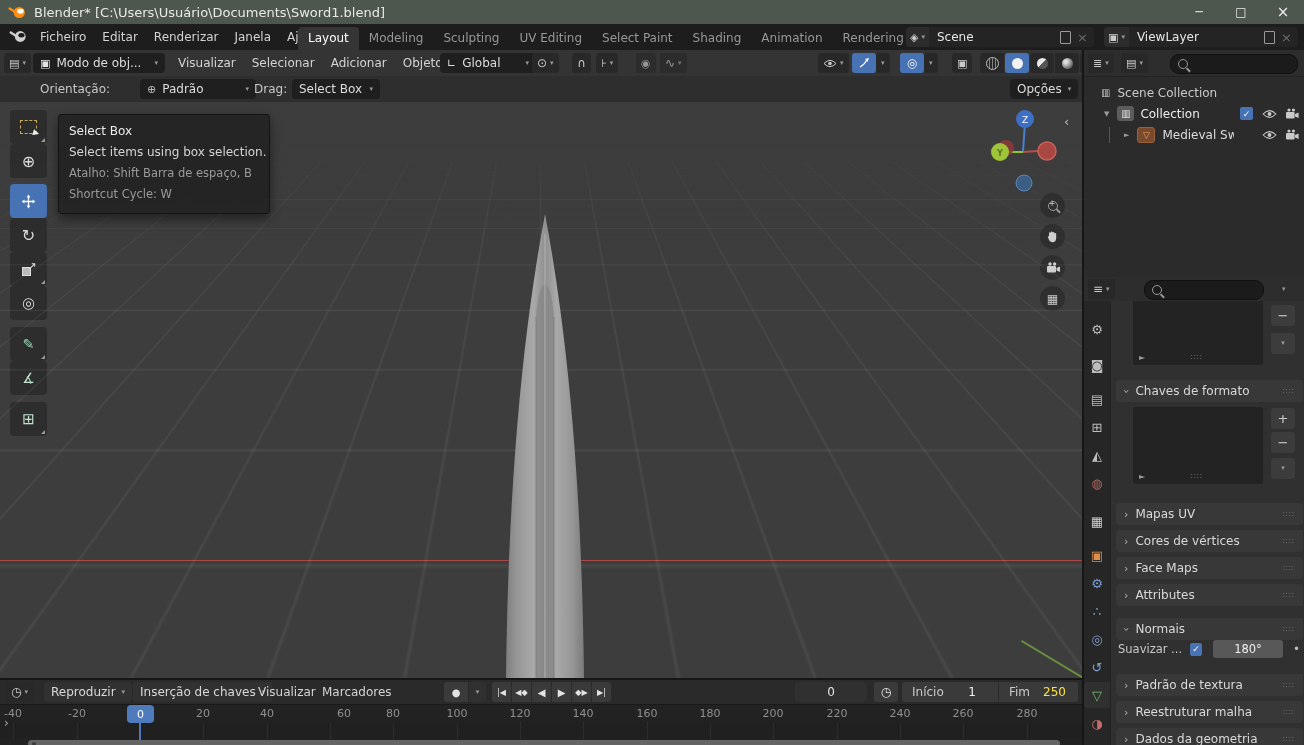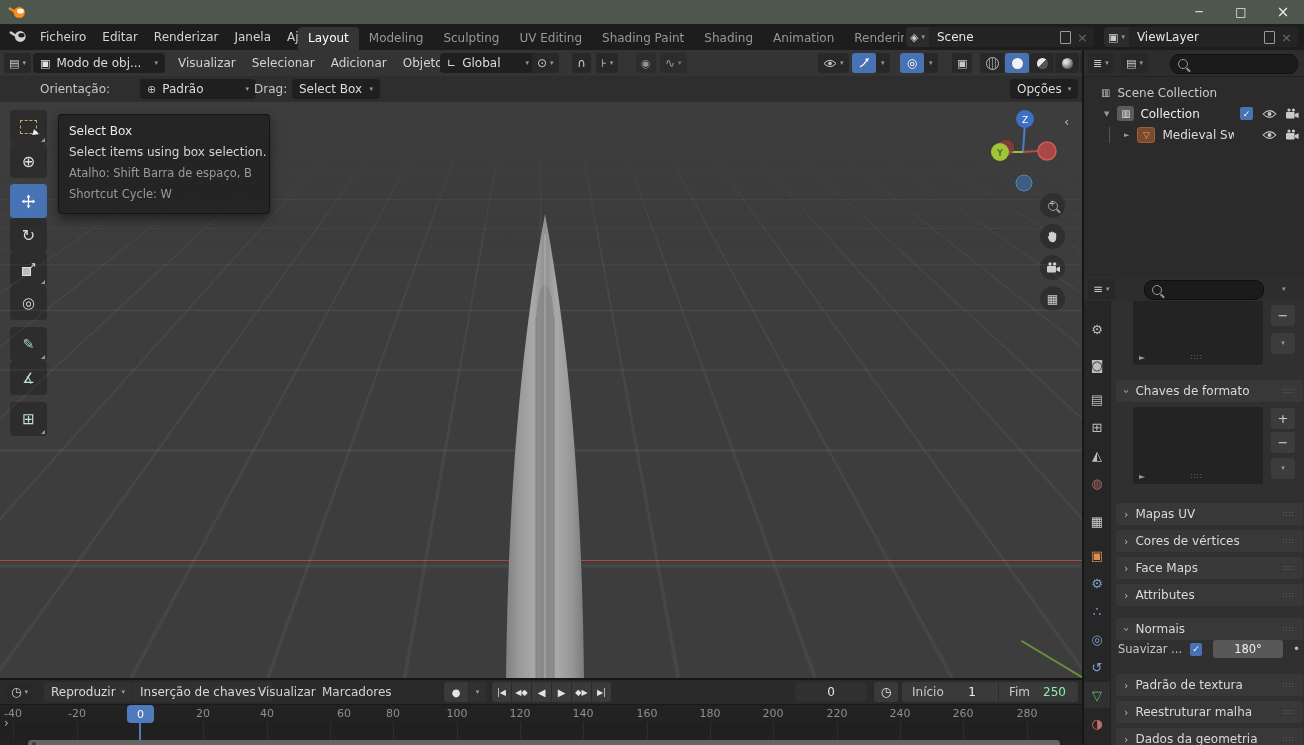--- a/index.html
+++ b/index.html
@@ -76,20 +76,21 @@
 </style>
 </head>
 <body>
 
 <div class="abs titlebar">
   <svg style="margin:0 8px" width="18" height="13" viewBox="0 0 20 14">
     <path d="M1 2 L9 7" stroke="#ff8d13" stroke-width="2.6"></path>
     <circle cx="12.5" cy="7" r="6.2" fill="#ff8d13"></circle>
       <ellipse cx="13.8" cy="5.6" rx="3.6" ry="2.7" fill="#fff"></ellipse>
   </svg>
+  <span style="font-size:13px;color:#e8e8e8">Blender* [C:\Users\Usuário\Documents\Sword1.blend]</span>
   <span style="flex:1"></span>
   <span class="winbtn">─</span>
   <span class="winbtn">□</span>
   <span class="winbtn" style="font-size:15px">×</span>
 </div>
 
 <div class="abs topbar">
   <svg class="abs" style="left:9px;top:6px" width="18" height="13" viewBox="0 0 20 14">
     <path d="M1 2 L9 7" stroke="#cfcfcf" stroke-width="2.4"></path>
     <circle cx="12.5" cy="7" r="6" fill="#cfcfcf"></circle>
@@ -100,21 +101,21 @@
     <span class="mi">Editar</span>
     <span class="mi">Renderizar</span>
     <span class="mi">Janela</span>
     <span class="mi">Ajuda</span>
   </div>
   <div class="abs flex" style="left:298px;top:3px;width:606px;overflow:hidden;white-space:nowrap">
     <span class="tab active">Layout</span>
     <span class="tab">Modeling</span>
     <span class="tab">Sculpting</span>
     <span class="tab">UV Editing</span>
-    <span class="tab">Shading Paint</span>
+    <span class="tab">Select Paint</span>
     <span class="tab">Shading</span>
     <span class="tab">Animation</span>
     <span class="tab">Rendering</span>
 
   </div>
   <div class="abs idwidget" style="left:906px;top:3px;width:188px">
     <span class="iconseg">
         <span style="font-size:11px;color:#c9c9c9">◈</span>
         <span class="car">▾</span>
       </span>
@@ -587,21 +588,21 @@
         <span>◷</span>
       </div>
     <div class="abs flex" style="left:902px;top:2px;height:20px;background:#3a3a3a;border-radius:3px;overflow:hidden">
       <div class="flex" style="width:96px;justify-content:space-between;padding:0 22px 0 10px;box-sizing:border-box">
         <span style="color:#c9c9c9">Início</span>
         <span style="color:#efefef">1</span>
       </div>
       <div style="width:1px;height:20px;background:#2b2b2b"></div>
       <div class="flex" style="width:79px;justify-content:space-between;padding:0 12px 0 10px;box-sizing:border-box">
         <span style="color:#c9c9c9">Fim</span>
-        <span style="color:#86efac">250</span>
+        <span style="color:#fde047">250</span>
       </div>
     </div>
   </div>
 
   <span class="rlabel" style="left:13px">-40</span>
   <span class="rlabel" style="left:77px">-20</span>
   <span class="rlabel" style="left:203px">20</span>
   <span class="rlabel" style="left:267px">40</span>
   <span class="rlabel" style="left:344px">60</span>
   <span class="rlabel" style="left:393px">80</span>

